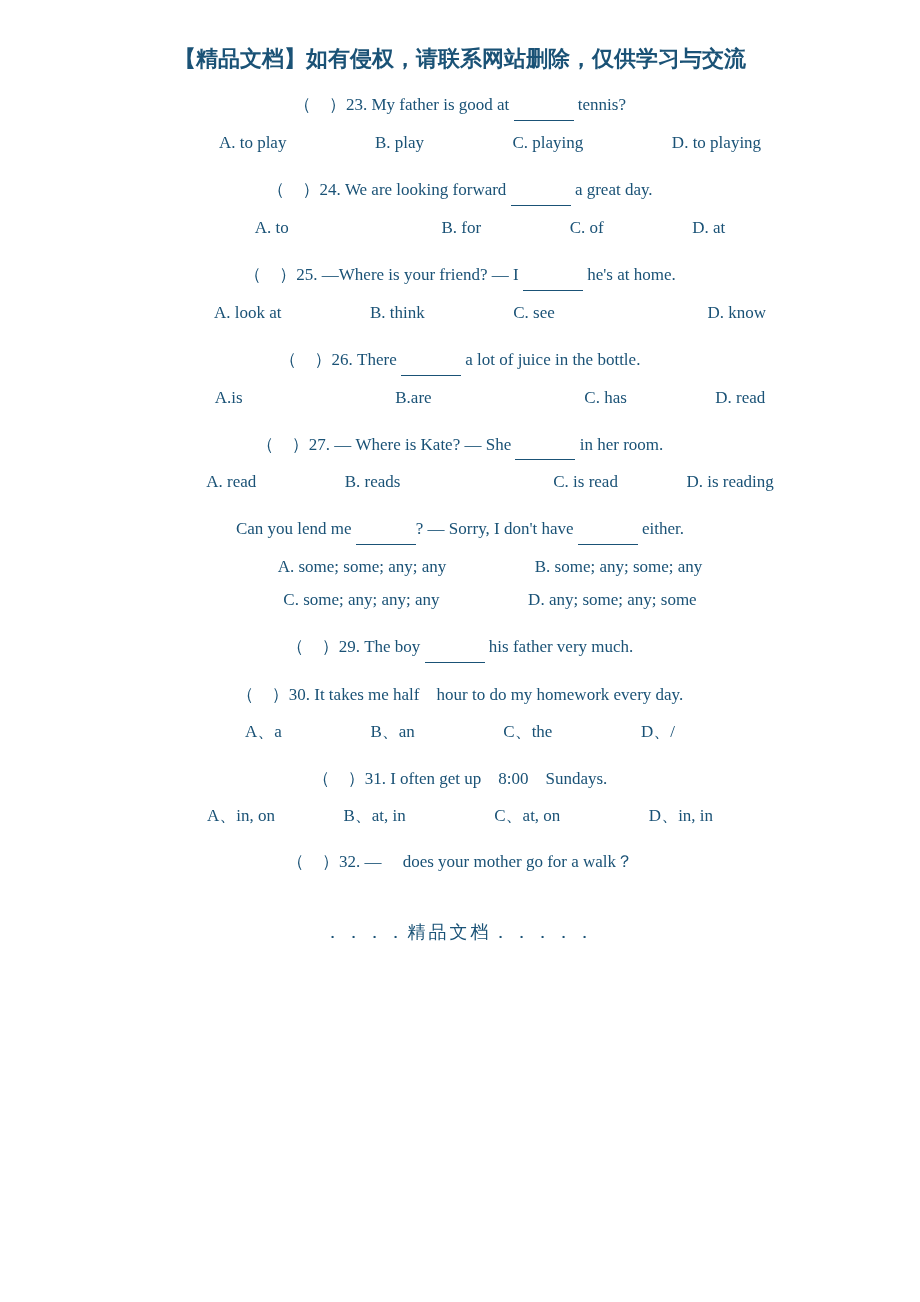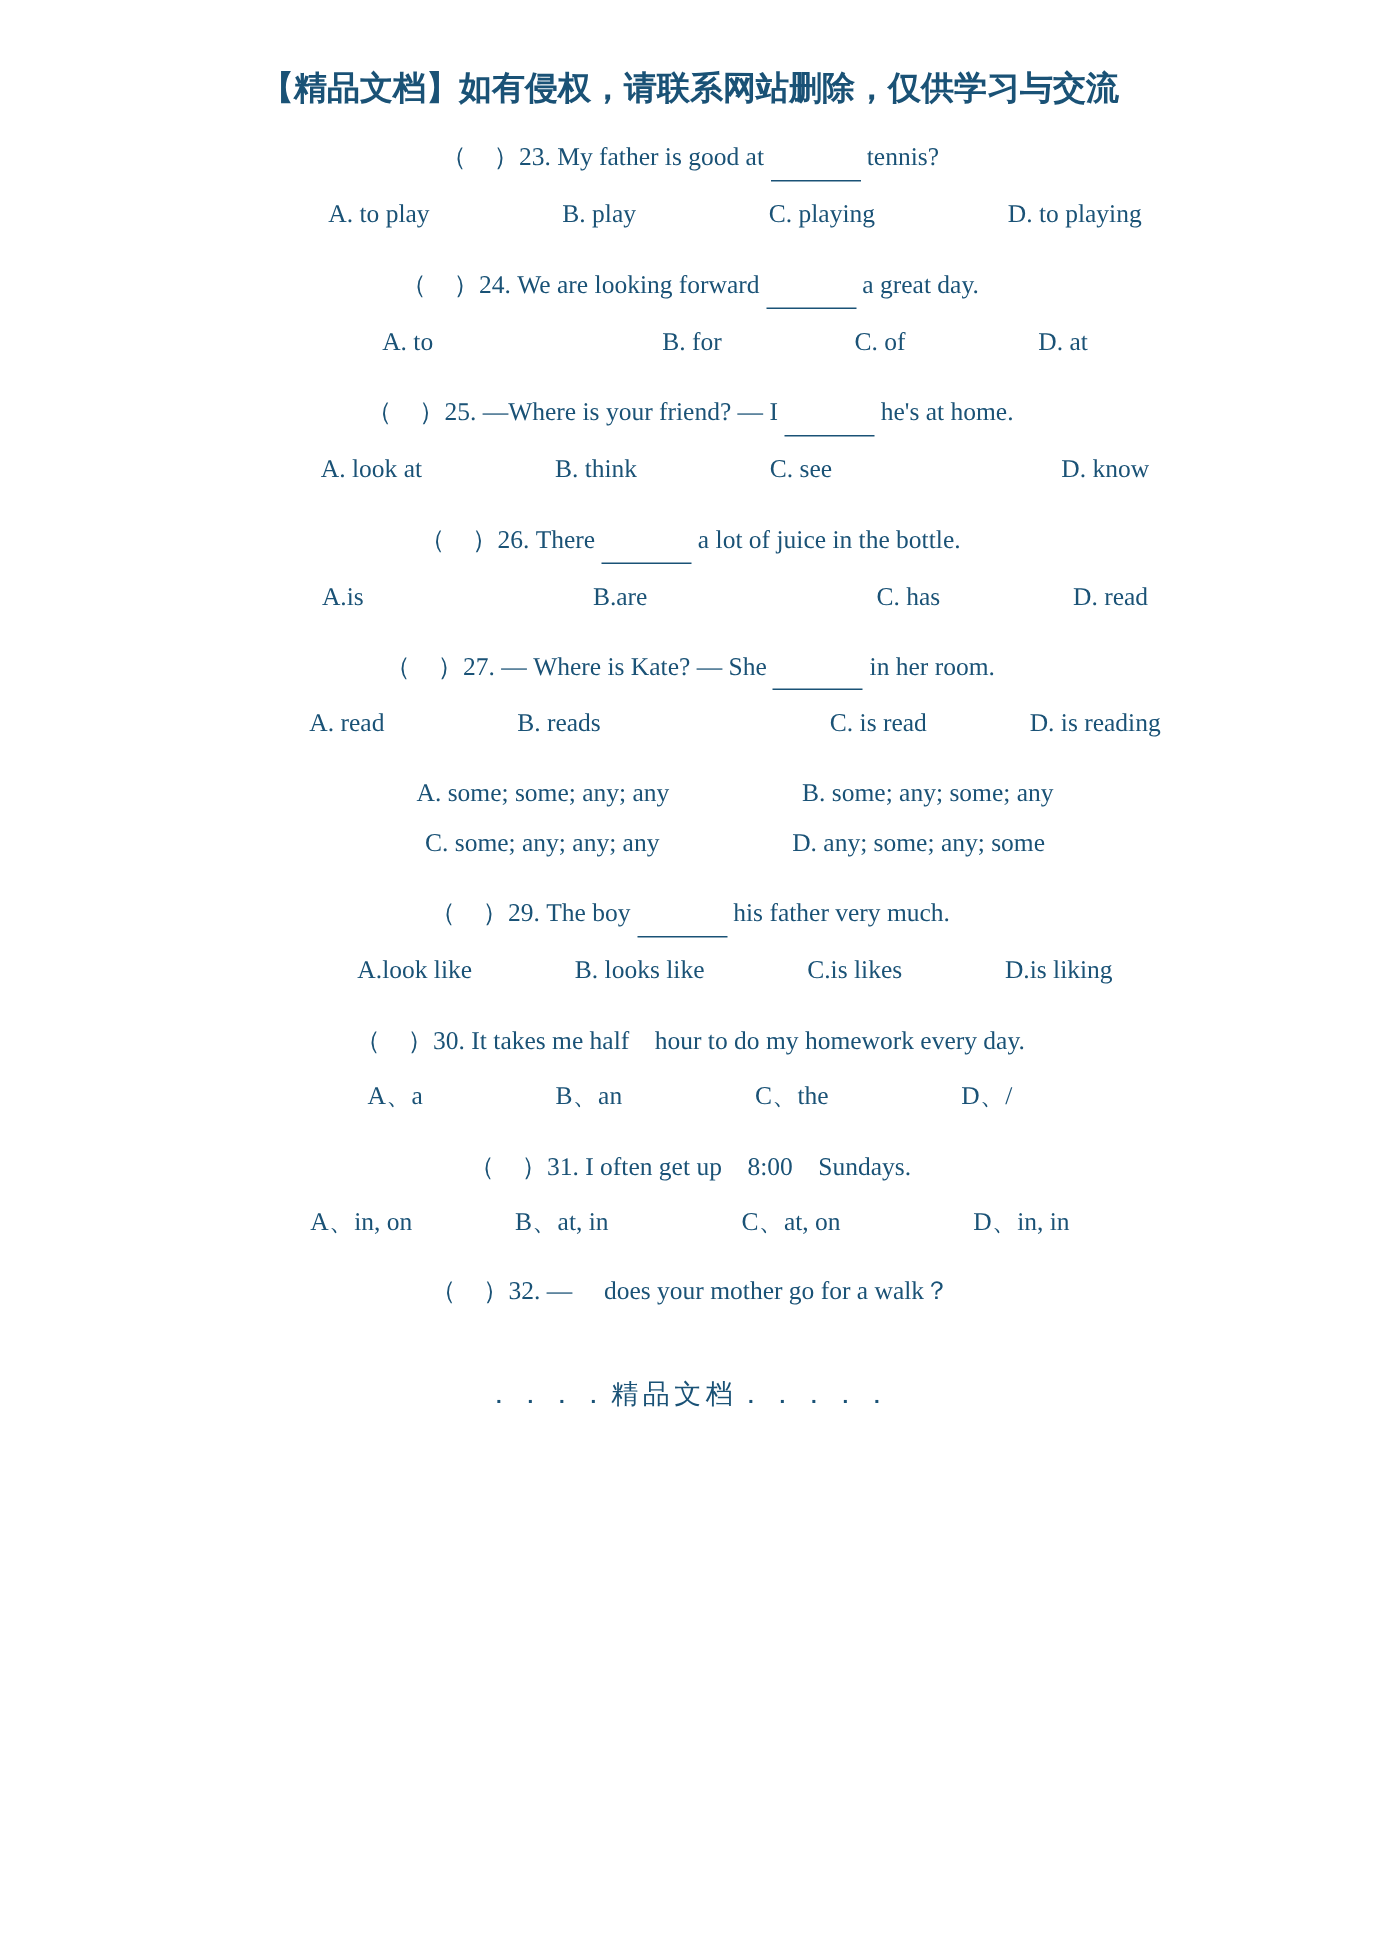--- a/index.html
+++ b/index.html
@@ -39,21 +39,20 @@
       display: inline-block;
       border-bottom: 1.5px solid #1a5276;
       min-width: 60px;
       text-align: center;
     }
     .footer {
       text-align: center;
       margin-top: 40px;
       font-size: 18px;
       letter-spacing: 3px;
-      font-family: Liberation Mono, monospace;
     }
     .paren {
       display: inline-block;
       width: 18px;
       text-align: center;
     }
     .option-gap {
       display: inline-block;
       width: 60px;
     }
@@ -143,44 +142,38 @@
     <span>B. reads</span>
     <span class="option-gap-lg"></span>
     <span class="option-gap"></span>
     <span>C. is read</span>
     <span class="option-gap"></span>
     <span>D. is reading</span>
   </div>
 </div>
 
 <div class="question-block">
+  <div class="question-line">
+    <span>Can you lend me <span class="blank">&nbsp;&nbsp;&nbsp;&nbsp;&nbsp;&nbsp;</span>? — Sorry, I don't have <span class="blank">&nbsp;&nbsp;&nbsp;&nbsp;&nbsp;</span> either.</span>
+  </div>
   <div class="options-line">
     <span>A. some; some; any; any</span>
     <span style="display:inline-block;width:80px"></span>
     <span>B. some; any; some; any</span>
   </div>
   <div class="options-line">
     <span>C. some; any; any; any</span>
     <span style="display:inline-block;width:80px"></span>
     <span>D. any; some; any; some</span>
   </div>
 </div>
 
 <div class="question-block">
   <div class="question-line">
     <span>（</span><span class="paren">&nbsp;</span><span>）29. The boy <span class="blank">&nbsp;&nbsp;&nbsp;&nbsp;&nbsp;&nbsp;&nbsp;</span> his father very much.</span>
-  </div>
-  <div class="options-line">
-    <span>A.look like</span>
-    <span class="option-gap"></span>
-    <span>B. looks like</span>
-    <span class="option-gap"></span>
-    <span>C.is likes</span>
-    <span class="option-gap"></span>
-    <span>D.is liking</span>
   </div>
 </div>
 
 <div class="question-block">
   <div class="question-line">
     <span>（</span><span class="paren">&nbsp;</span><span>）30. It takes me half &nbsp;&nbsp; hour to do my homework every day.</span>
   </div>
   <div class="question-line">
     <span>A、a</span>
     <span style="display:inline-block;width:80px"></span>

